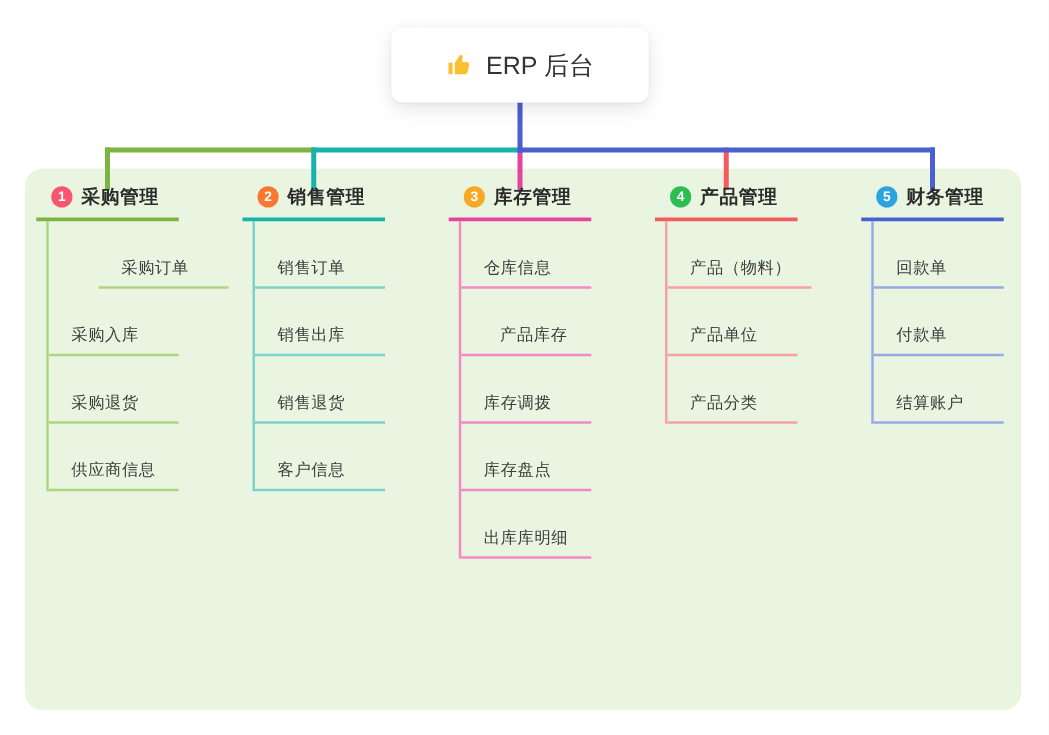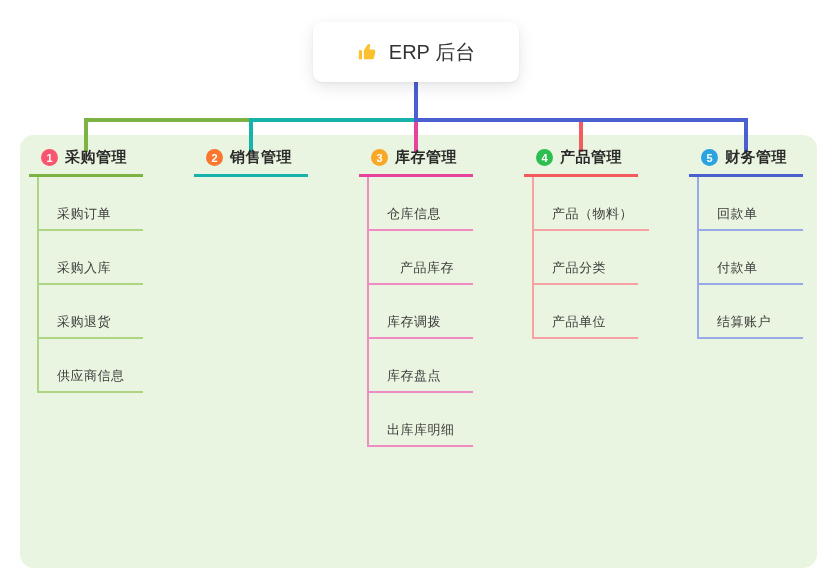--- a/index.html
+++ b/index.html
@@ -69,35 +69,44 @@
     <div class="line" style="left: 414px; top: 118px; width: 334px; height: 4px; background: rgb(74, 95, 208);"></div>
     <div class="line" style="left: 414px; top: 82px; width: 4px; height: 40px; background: rgb(74, 95, 208);"></div>
   </div>
 <div id="branch-layer">
   <div class="col" style="left: 29px; top: 148px;">
     <div class="col-header" style="border-bottom-color: rgb(124, 179, 66);">
       <span class="badge" style="background: rgb(248, 86, 110);">1</span>
       <span class="col-label">采购管理</span>
     </div>
     <div class="children" style="border-left-color: rgb(174, 213, 129);">
-  <div class="child" style="border-bottom-color: rgb(174, 213, 129);">采购订单</div>
+  <div class="child" style="border-bottom-color: rgb(174, 213, 129); margin-left: 40px;">采购订单</div>
 
   <div class="child" style="border-bottom-color: rgb(174, 213, 129);">采购入库</div>
 
   <div class="child" style="border-bottom-color: rgb(174, 213, 129);">采购退货</div>
 
   <div class="child" style="border-bottom-color: rgb(174, 213, 129);">供应商信息</div>
 </div>
   </div>
 
   <div class="col" style="left: 194px; top: 148px;">
     <div class="col-header" style="border-bottom-color: rgb(23, 179, 171);">
       <span class="badge" style="background: rgb(249, 119, 46);">2</span>
       <span class="col-label">销售管理</span>
     </div>
+    <div class="children" style="border-left-color: rgb(127, 209, 201);">
+  <div class="child" style="border-bottom-color: rgb(127, 209, 201);">销售订单</div>
+
+  <div class="child" style="border-bottom-color: rgb(127, 209, 201);">销售出库</div>
+
+  <div class="child" style="border-bottom-color: rgb(127, 209, 201);">销售退货</div>
+
+  <div class="child" style="border-bottom-color: rgb(127, 209, 201);">客户信息</div>
+</div>
   </div>
 
   <div class="col" style="left: 359px; top: 148px;">
     <div class="col-header" style="border-bottom-color: rgb(229, 67, 156);">
       <span class="badge" style="background: rgb(249, 168, 37);">3</span>
       <span class="col-label">库存管理</span>
     </div>
     <div class="children" style="border-left-color: rgb(240, 140, 195);">
   <div class="child" style="border-bottom-color: rgb(240, 140, 195);">仓库信息</div>
 
@@ -114,23 +123,23 @@
   </div>
 
   <div class="col" style="left: 524px; top: 148px;">
     <div class="col-header" style="border-bottom-color: rgb(244, 91, 94);">
       <span class="badge" style="background: rgb(45, 189, 81);">4</span>
       <span class="col-label">产品管理</span>
     </div>
     <div class="children" style="border-left-color: rgb(247, 161, 162);">
   <div class="child" style="border-bottom-color: rgb(247, 161, 162); text-align: center;">产品（物料）</div>
 
+  <div class="child" style="border-bottom-color: rgb(247, 161, 162);">产品单位</div>
+
   <div class="child" style="border-bottom-color: rgb(247, 161, 162);">产品分类</div>
-
-  <div class="child" style="border-bottom-color: rgb(247, 161, 162);">产品单位</div>
 </div>
   </div>
 
   <div class="col" style="left: 689px; top: 148px;">
     <div class="col-header" style="border-bottom-color: rgb(74, 95, 208);">
       <span class="badge" style="background: rgb(43, 163, 224);">5</span>
       <span class="col-label">财务管理</span>
     </div>
     <div class="children" style="border-left-color: rgb(151, 169, 230);">
   <div class="child" style="border-bottom-color: rgb(151, 169, 230);">回款单</div>

